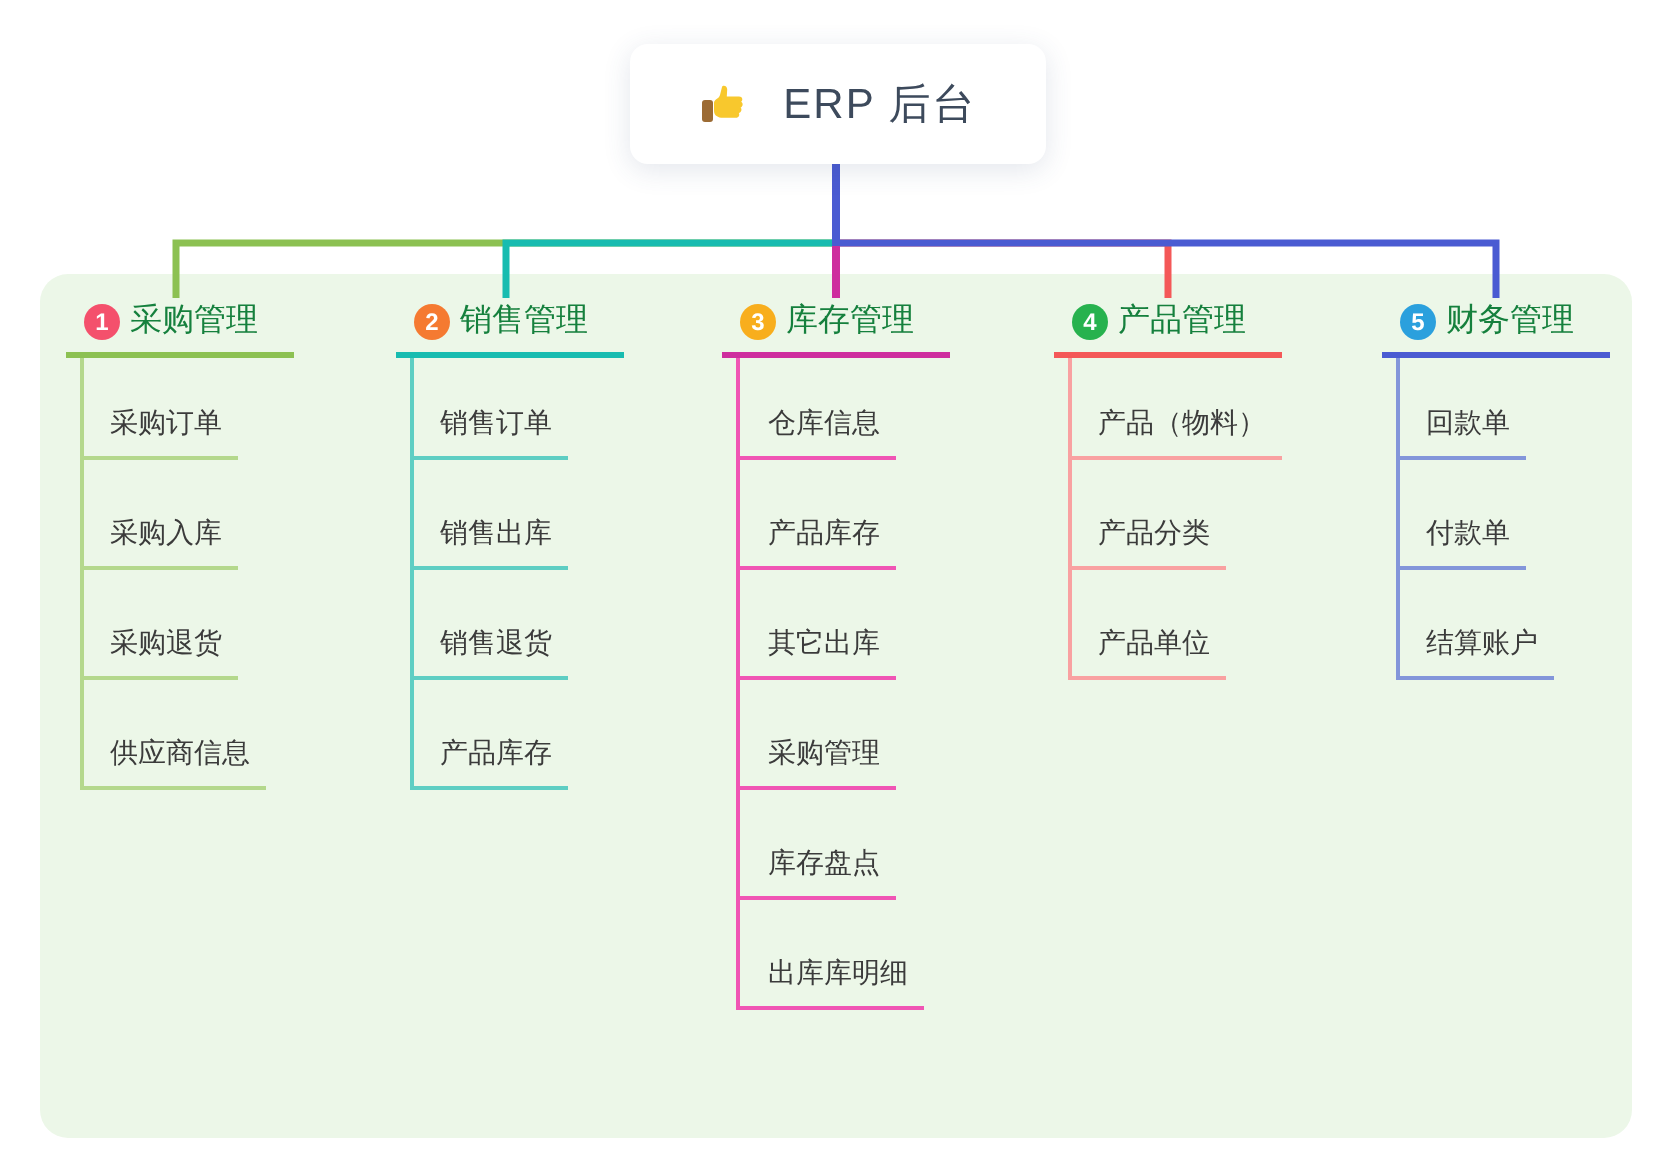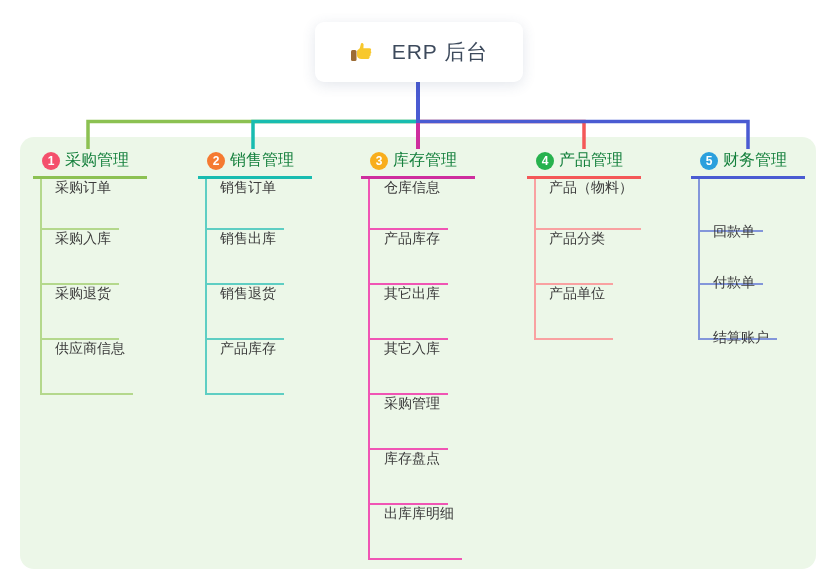--- a/index.html
+++ b/index.html
@@ -31,21 +31,21 @@
 
   .badge{width:18px;height:18px;border-radius:50%;margin-left:9px;flex:0 0 18px;
          display:flex;align-items:center;justify-content:center;
          color:#ffffff;font-size:12px;font-weight:bold;}
   .b1 .badge{background:#f4506c;} .b2 .badge{background:#f57a31;}
   .b3 .badge{background:#f8ae1d;} .b4 .badge{background:#27b24e;}
   .b5 .badge{background:#2ba0dd;}
 
   .branch-title{font-size:16px;color:#15803d;margin-left:5px;white-space:nowrap;}
 
-  .sub-item{position:relative;height:55px;display:flex;cursor:pointer;}
+  .sub-item{position:relative;height:55px;display:flex;align-items:flex-end;cursor:pointer;}
   .sub-item:first-child{height:51px;}
   .sub-item::before{content:"";position:absolute;left:7px;top:0;height:100%;width:2px;}
   .b1 .sub-item::before{background:#b4d88c;} .b2 .sub-item::before{background:#5ecec3;}
   .b3 .sub-item::before{background:#f055b4;} .b4 .sub-item::before{background:#f9a1a1;}
   .b5 .sub-item::before{background:#8396da;}
 
   .sub-label{display:inline-block;margin-left:7px;padding:0 8px 7px 15px;
              font-size:14px;color:#3b3b3b;white-space:nowrap;border-bottom:2px solid;}
   .b1 .sub-label{border-color:#b4d88c;} .b2 .sub-label{border-color:#5ecec3;}
   .b3 .sub-label{border-color:#f055b4;padding-left:16px;} .b4 .sub-label{border-color:#f9a1a1;}
@@ -128,23 +128,20 @@
       <div class="sub-item">
           <span class="sub-label">仓库信息</span>
         </div>
       <div class="sub-item">
           <span class="sub-label">产品库存</span>
         </div>
       <div class="sub-item">
           <span class="sub-label">其它出库</span>
         </div>
       <div class="sub-item">
-          <span class="sub-label">其它入库</span>
-        </div>
-      <div class="sub-item">
           <span class="sub-label">采购管理</span>
         </div>
       <div class="sub-item">
           <span class="sub-label">库存盘点</span>
         </div>
       <div class="sub-item">
           <span class="sub-label">出库库明细</span>
         </div>
     </div>
   </div>

